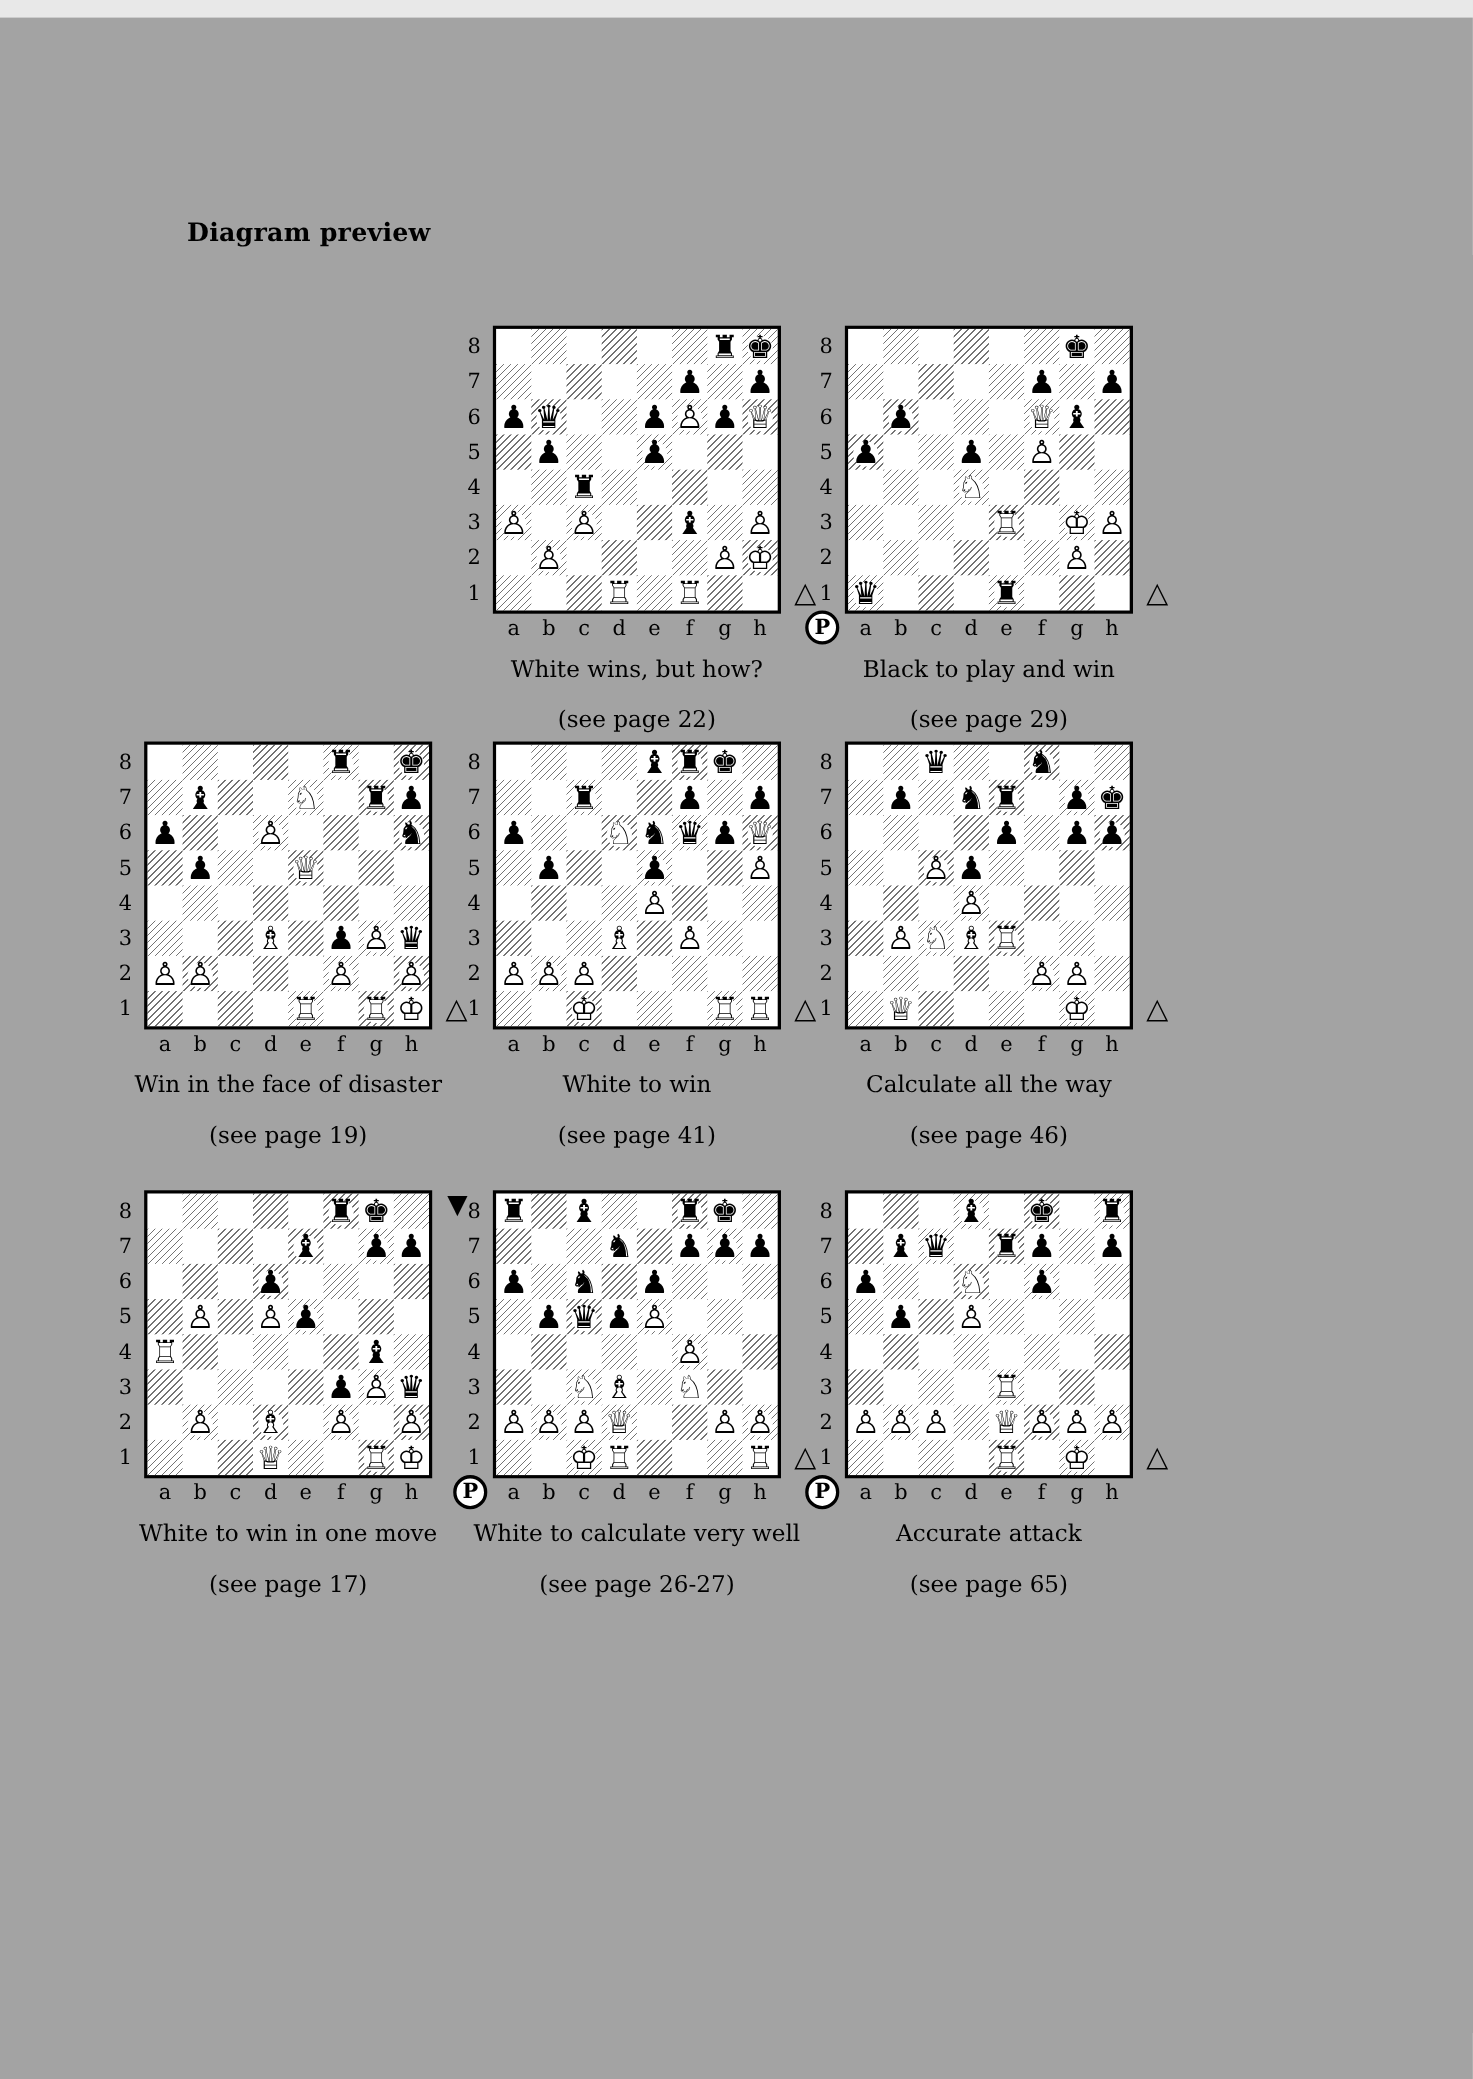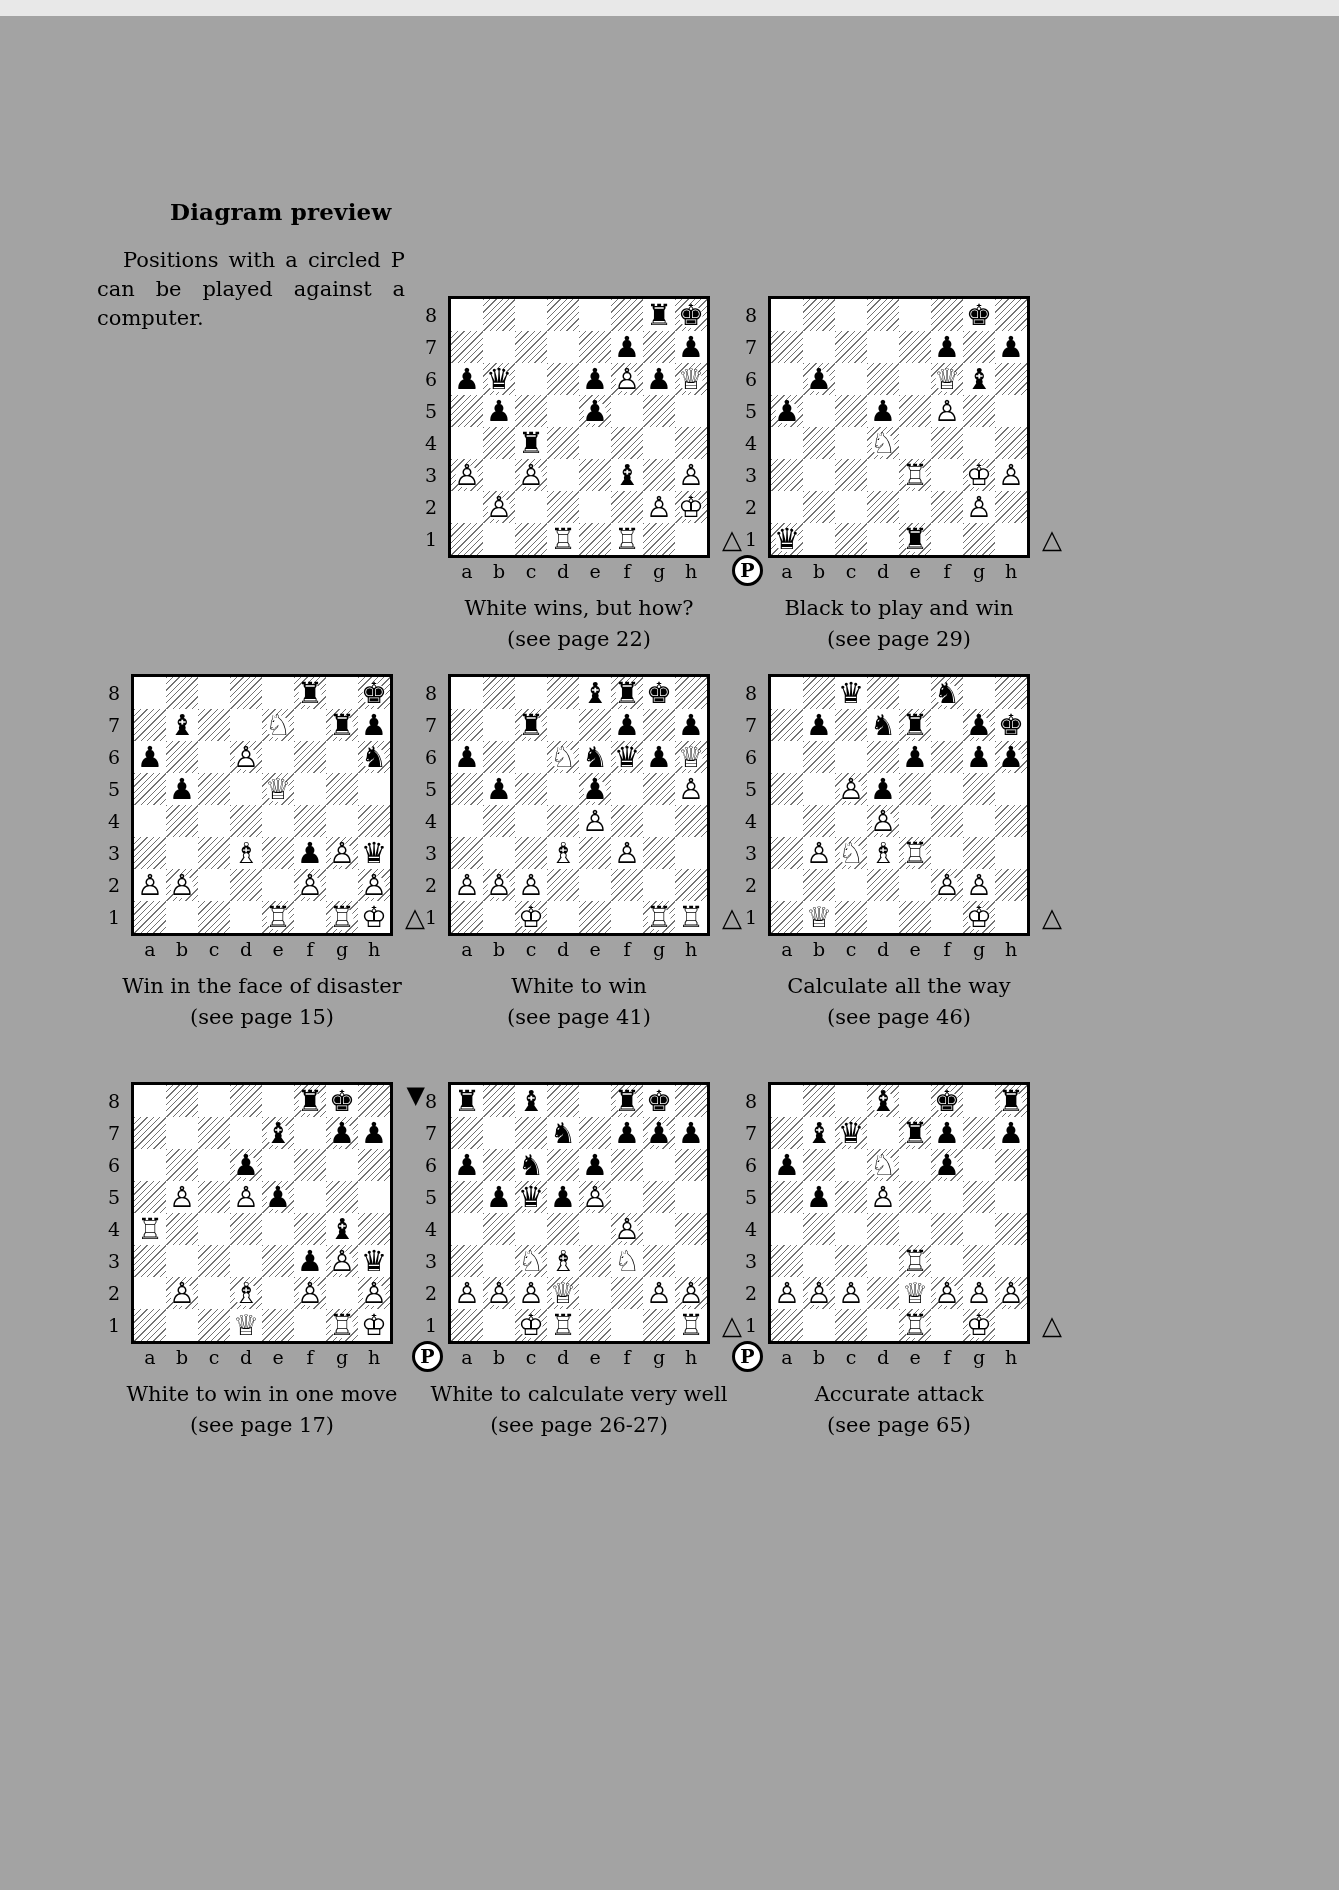--- a/index.html
+++ b/index.html
@@ -54,21 +54,21 @@
   .ranks { position:absolute; left:-27px; top:3px; }
   .ranks div { width:20px; height:32px; line-height:32px; text-align:center; font-size:19px; }
   .files { position:absolute; left:3px; top:264px; display:flex; }
   .files span { width:32px; text-align:center; font-size:19px; }
 
   .caption, .pageref {
     position:absolute; left:50%; transform:translateX(-50%);
     white-space:nowrap; font-size:21px; text-align:left;
   }
   .caption { top:300px; }
-  .pageref { top:331px; }
+  .pageref { top:346px; }
 
   .move-white {
     position:absolute; right:-32px; bottom:6px;
     font-family:"DejaVu Sans", sans-serif; font-size:26px; line-height:26px;
   }
   .move-black {
     position:absolute; right:-32px; top:1px;
     font-family:"DejaVu Sans", sans-serif; font-size:24px; line-height:24px;
   }
   .pbadge {
@@ -77,21 +77,20 @@
     text-align:center; font-size:19px; line-height:25px; font-weight:bold;
     background:#fff;
   }
 </style>
 </head>
 <body>
 
 <div class="page">
   <div class="title">Diagram preview</div>
   <div class="intro">
-    <p class="indent">Positions with a circled P can be played against a computer.</p>
   </div>
   <div id="diagrams">
       <div class="diagram pos-r1c2">
         <div class="ranks">
           <div>8</div>
           <div>7</div>
           <div>6</div>
           <div>5</div>
           <div>4</div>
           <div>3</div>
@@ -472,21 +471,21 @@
           <span>b</span>
           <span>c</span>
           <span>d</span>
           <span>e</span>
           <span>f</span>
           <span>g</span>
           <span>h</span>
         </div>
         <span class="move-white">△</span>
         <div class="caption">Win in the face of disaster</div>
-        <div class="pageref">(see page 15)</div>
+        <div class="pageref">(see page 19)</div>
       </div>
       <div class="diagram pos-r2c2">
         <div class="ranks">
           <div>8</div>
           <div>7</div>
           <div>6</div>
           <div>5</div>
           <div>4</div>
           <div>3</div>
           <div>2</div>

